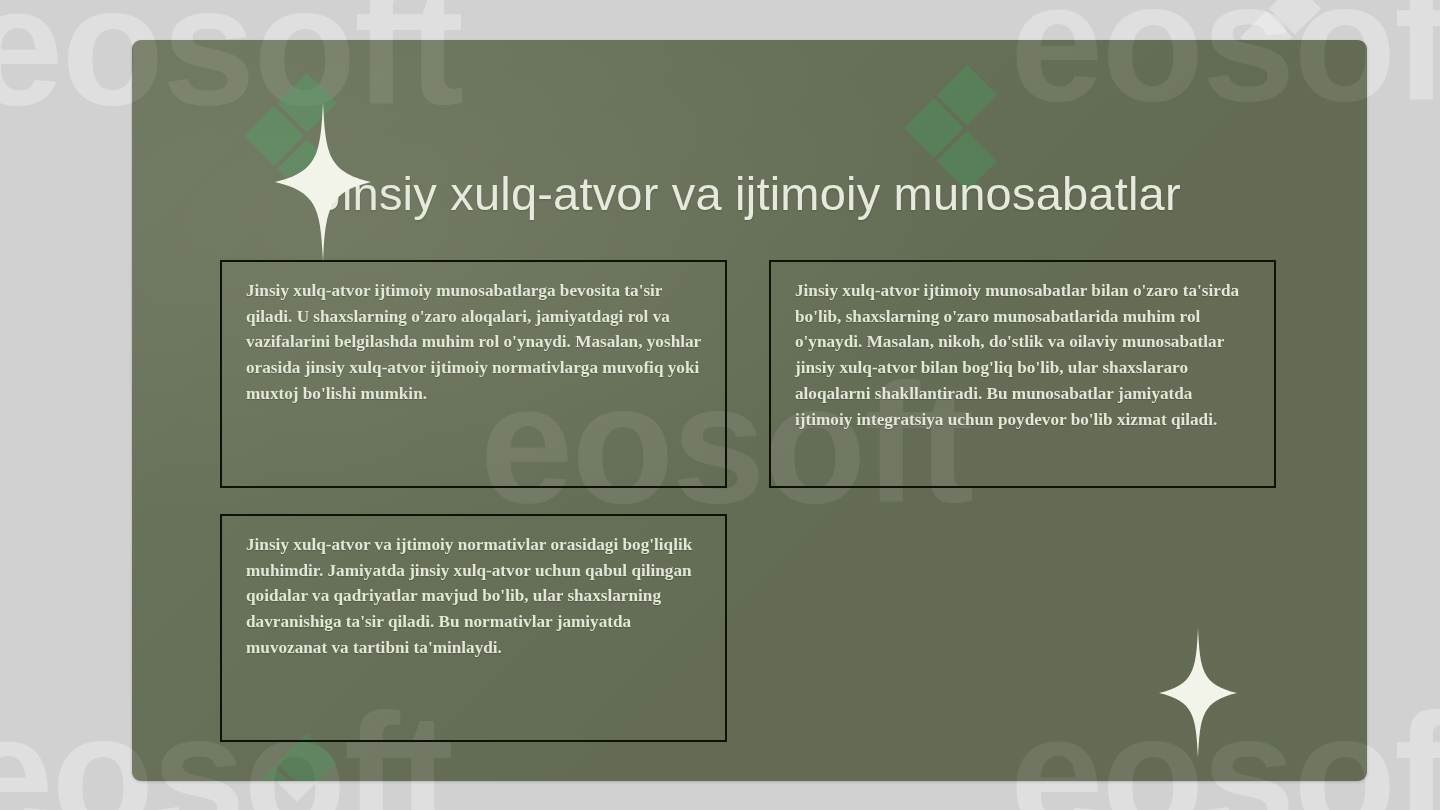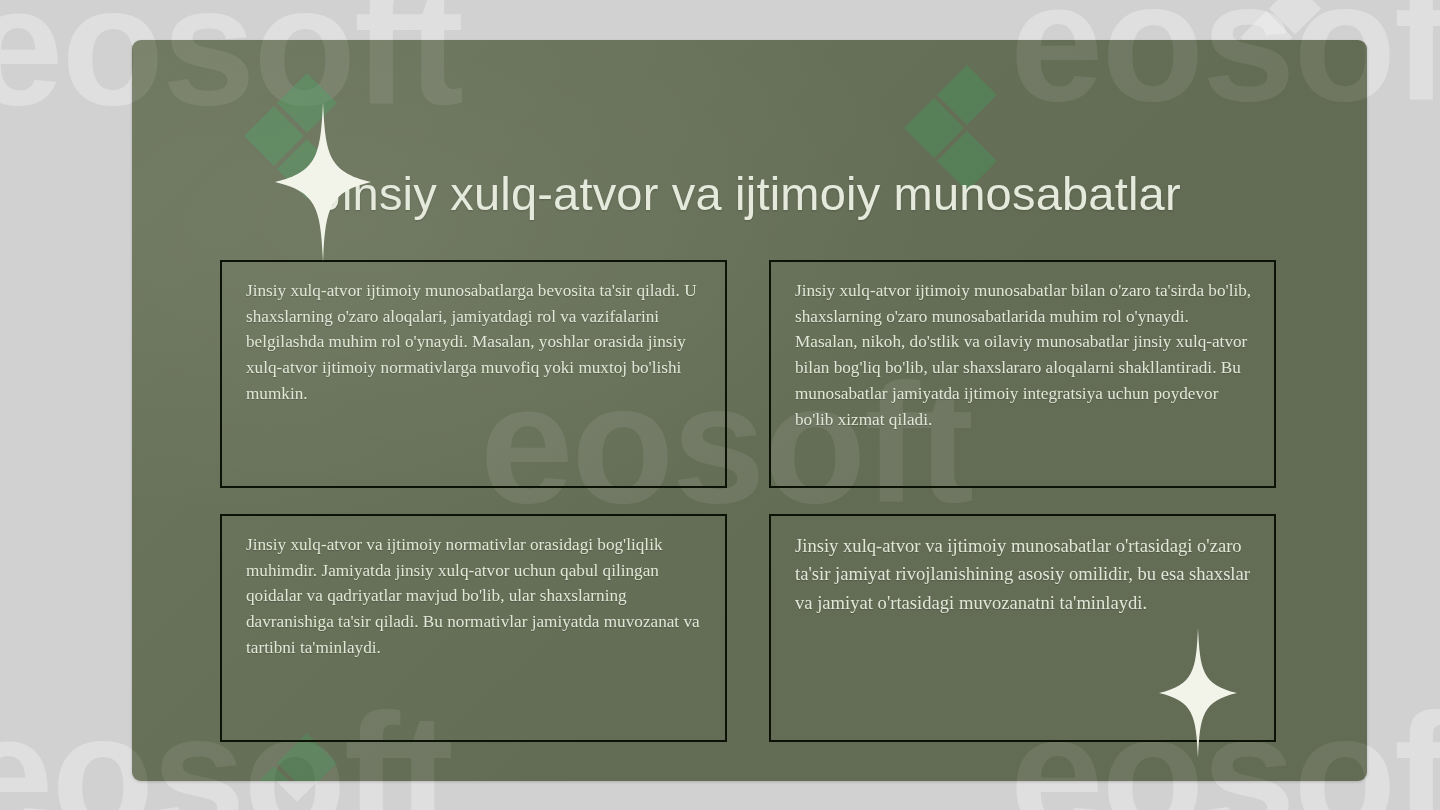--- a/index.html
+++ b/index.html
@@ -119,20 +119,21 @@
     row-gap: 26px;
     z-index: 4;
   }
   .box {
     border: 2px solid #0d1207;
     background: rgba(255,255,255,0.012);
     padding: 16px 22px 12px 24px;
     box-sizing: border-box;
     overflow: hidden;
     position: relative;
+    font-weight: bold;
   }
   .box p {
     margin: 0;
     font-family: "Liberation Serif", serif;
     font-size: 17.2px;
     line-height: 1.495;
     color: #e2e7d8;
     text-shadow: 0 1px 1px rgba(0,0,0,0.22);
   }
   .box.box-4 p {
@@ -221,19 +222,16 @@
       </div>
 
       <div class="box box-3">
         <p>Jinsiy xulq-atvor ijtimoiy munosabatlar bilan o'zaro ta'sirda bo'lib, shaxslarning o'zaro munosabatlarida muhim rol o'ynaydi. Masalan, nikoh, do'stlik va oilaviy munosabatlar jinsiy xulq-atvor bilan bog'liq bo'lib, ular shaxslararo aloqalarni shakllantiradi. Bu munosabatlar jamiyatda ijtimoiy integratsiya uchun poydevor bo'lib xizmat qiladi.</p>
       </div>
 
       <div class="box box-2">
         <p>Jinsiy xulq-atvor va ijtimoiy normativlar orasidagi bog'liqlik muhimdir. Jamiyatda jinsiy xulq-atvor uchun qabul qilingan qoidalar va qadriyatlar mavjud bo'lib, ular shaxslarning davranishiga ta'sir qiladi. Bu normativlar jamiyatda muvozanat va tartibni ta'minlaydi.</p>
       </div>
 
-      <div class="box box-4">
-        <p>Jinsiy xulq-atvor va ijtimoiy munosabatlar o'rtasidagi o'zaro ta'sir jamiyat rivojlanishining asosiy omilidir, bu esa shaxslar va jamiyat o'rtasidagi muvozanatni ta'minlaydi.</p>
-      </div>
 
     </div>
   </div>
 </div>
 
 </body></html>

